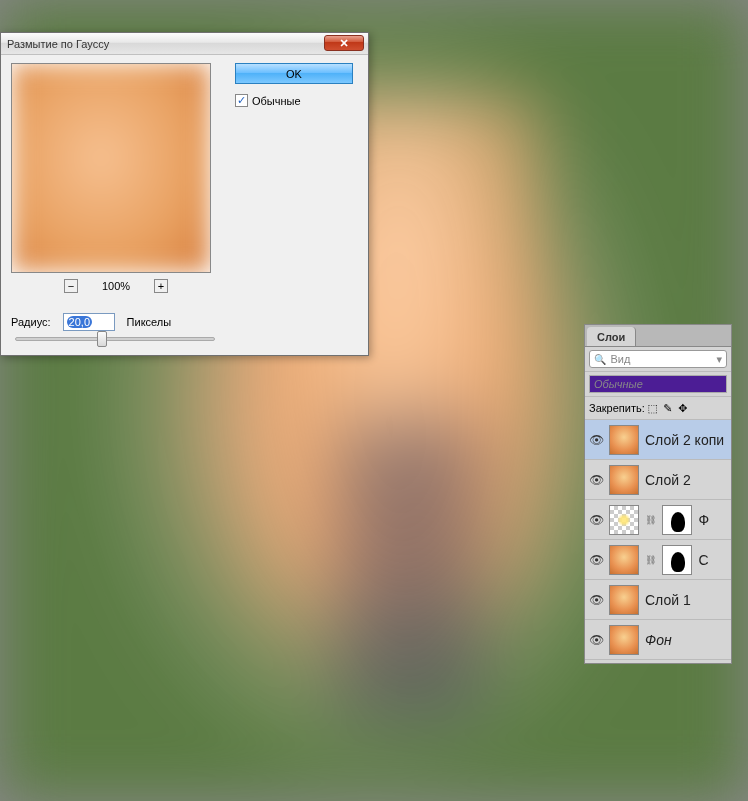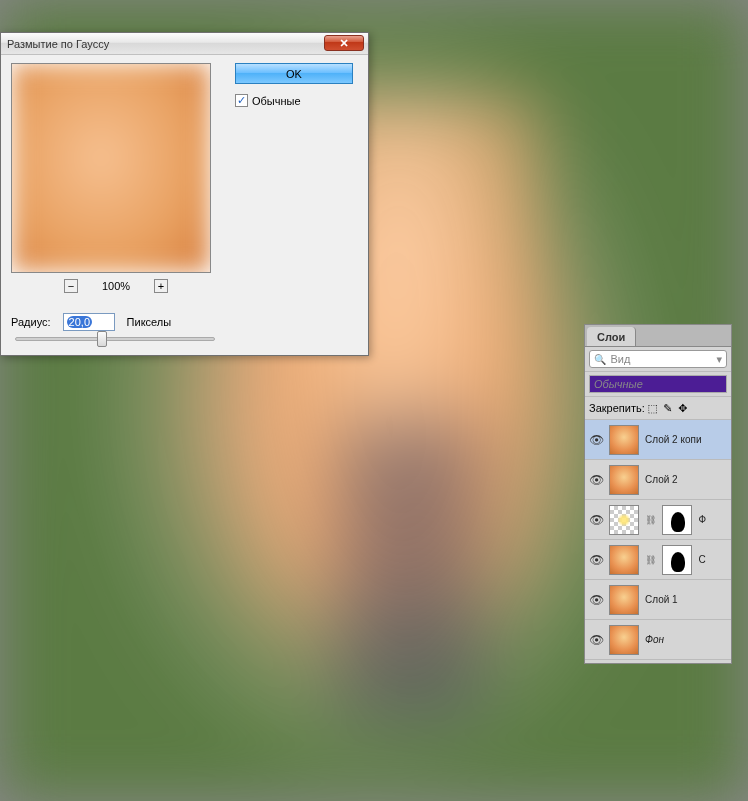--- a/index.html
+++ b/index.html
@@ -138,21 +138,21 @@
 .mask-thumb {
   width:30px; height:30px; border:1px solid #888; background:#000;
   position:relative;
 }
 .mask-thumb::after {
   content:""; position:absolute; left:8px; top:6px; width:14px; height:20px;
   background:#000; border-radius:50% 50% 40% 40%;
 }
 .mask-thumb.white-bg { background:#fff; }
 .link-icon { font-size:9px; color:#555; }
-.layer-name { font-size:10px; color:#222; white-space:nowrap; overflow:hidden; }
+.layer-name { font-size:14px; color:#222; white-space:nowrap; overflow:hidden; }
 .layer-name.italic { font-style:italic; }
 </style>
 </head>
 <body>
 
 <div class="canvas-bg"></div>
 
 <div class="dialog">
   <div class="titlebar">
     <span class="title-text">Размытие по Гауссу</span>

